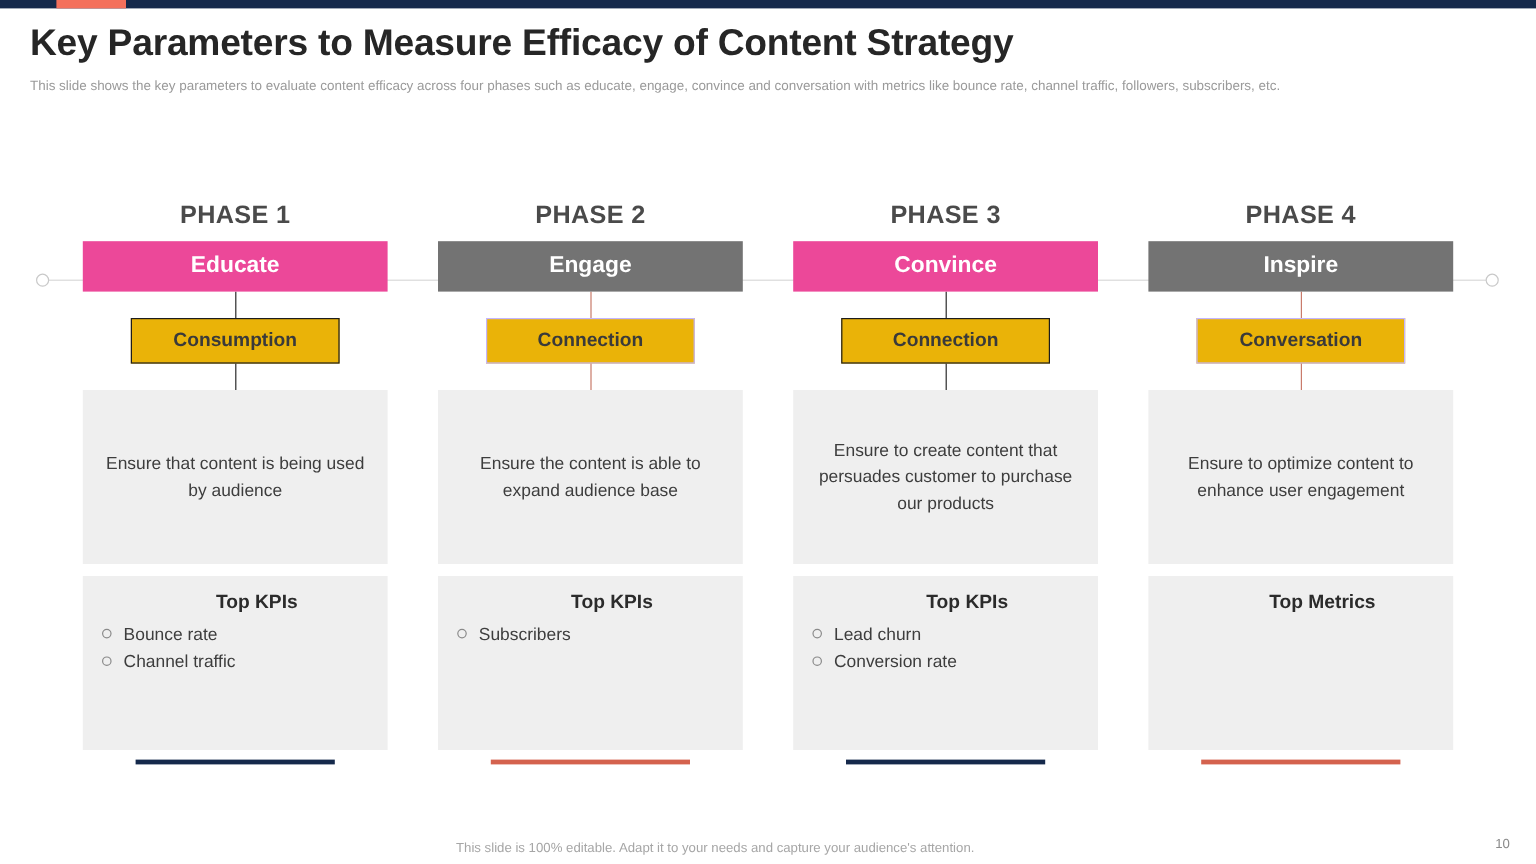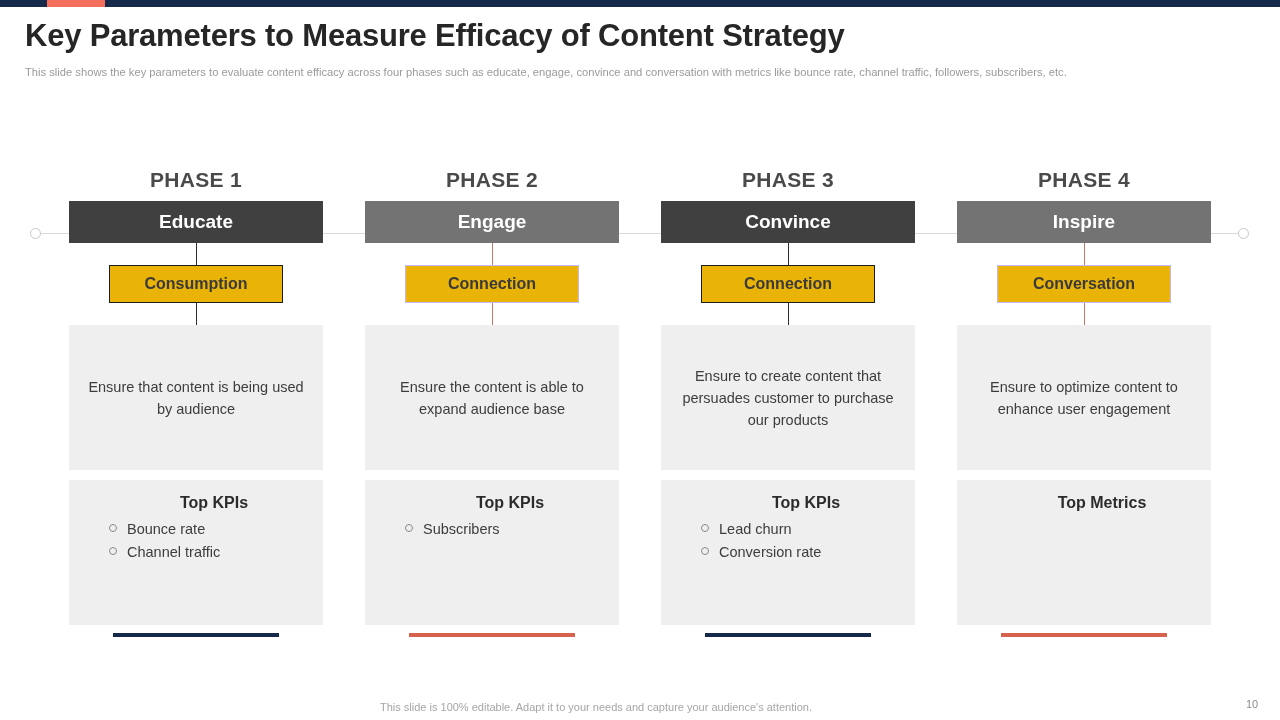--- a/index.html
+++ b/index.html
@@ -68,21 +68,21 @@
     margin-bottom: 9px;
   }
 
   .stage-bar {
     position: relative;
     height: 42px; line-height: 42px;
     text-align: center;
     font-size: 19px; font-weight: bold;
     color: #ffffff;
   }
-  .navy  .stage-bar { background: #404040; }
+  .navy  .stage-bar { background: #ec4899; }
   .coral .stage-bar { background: #737373; }
 
   
   .connector {
     width: 1px; height: 22px; margin: 0 auto;
   }
   .navy  .connector { background: #2b2b2b; }
   .coral .connector { background: #C97B6B; }
 
   .sub-box {
@@ -115,21 +115,21 @@
     background: #EFEFEF;
     padding: 14px 0 0 0;
   }
   .kpi-title {
     text-align: center;
     font-size: 16px; font-weight: bold;
     color: #2b2b2b;
     margin-bottom: 6px;
     padding-left: 36px;
   }
-  .kpi-list { list-style: none; padding-left: 40px; }
+  .kpi-list { list-style: none; padding-left: 16px; }
   .kpi-list li {
     font-size: 14.5px; line-height: 23px; color: #3d3d3d;
     position: relative; padding-left: 18px;
   }
   .kpi-list li .bullet {
     position: absolute; left: 0; top: 6px;
     width: 8px; height: 8px;
     border: 1px solid #8a8a8a; border-radius: 50%;
   }
 

